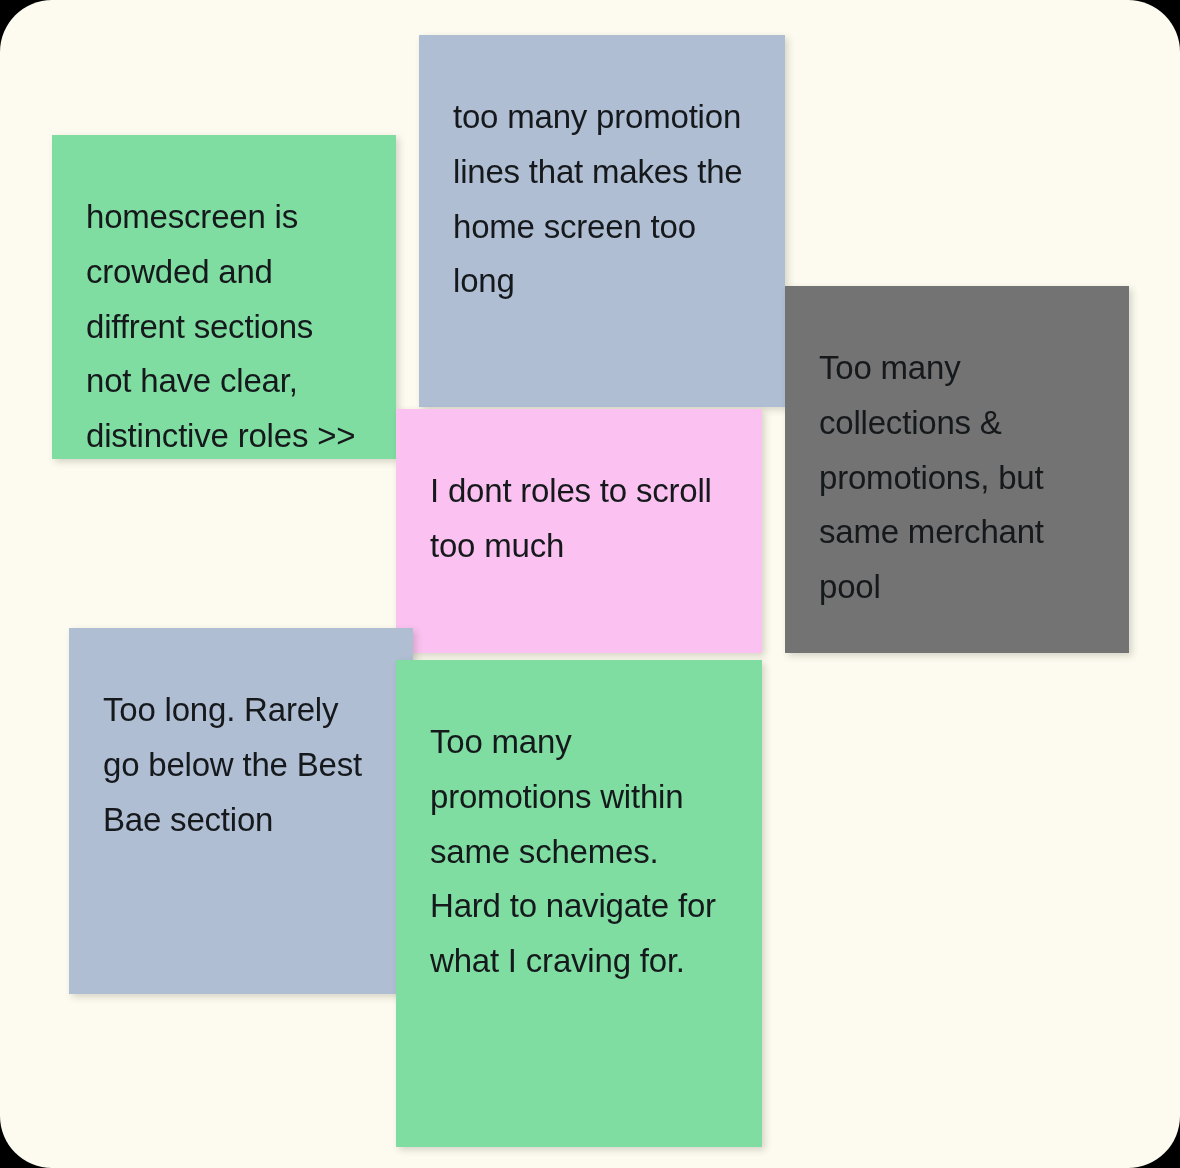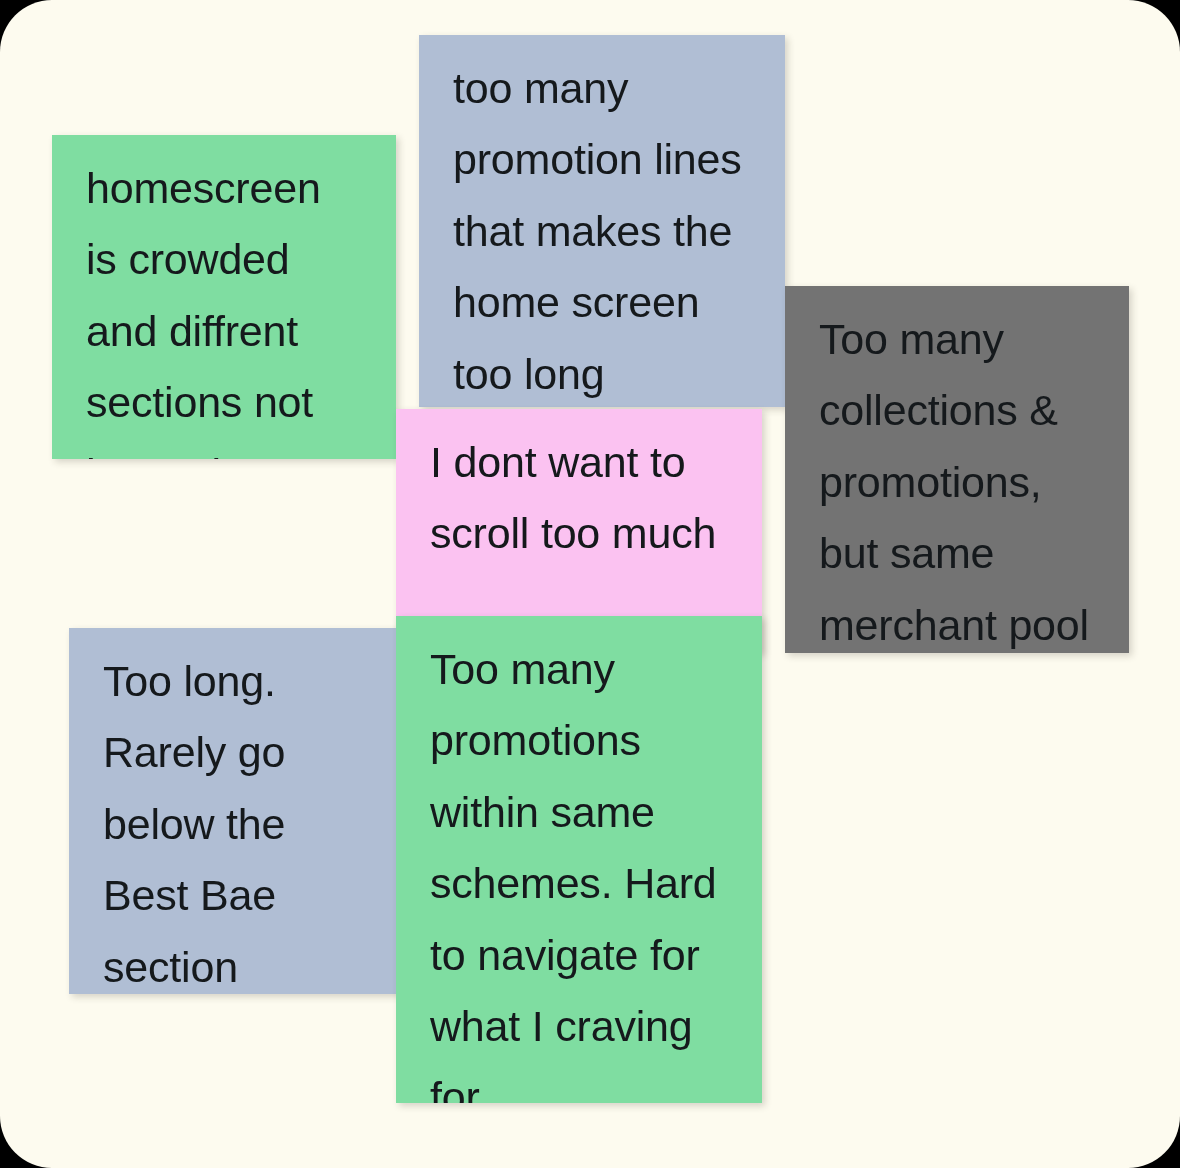--- a/index.html
+++ b/index.html
@@ -28,23 +28,23 @@
     height: 1168px;
     background: #FDFBEF;
     border-radius: 52px;
     overflow: hidden;
   }
 
   
   .sticky {
     position: absolute;
     box-sizing: border-box;
-    padding: 18px 34px 30px 34px;
+    padding: 55px 34px 30px 34px;
     font-family: "Liberation Sans", "DejaVu Sans", sans-serif;
-    font-size: 43px;
+    font-size: 33px;
     line-height: 1.66;
     color: #15191C;
     letter-spacing: -0.2px;
     white-space: pre-line;
     box-shadow: 3px 3px 7px rgba(40, 36, 20, 0.18);
     word-wrap: break-word;
     overflow: hidden;
   }
 
   
@@ -57,35 +57,35 @@
   #note-too-many-collections {
     left: 785px; top: 286px;  width: 344px;  height: 367px;
   }
   #note-dont-scroll {
     left: 396px; top: 409px;  width: 366px;  height: 244px;
   }
   #note-too-long-best-bae {
     left: 69px;  top: 628px;  width: 344px;  height: 366px;
   }
   #note-too-many-promotions-schemes {
-    left: 396px; top: 616px;  width: 366px;  height: 487px;
+    left: 396px; top: 660px;  width: 366px;  height: 487px;
   }
 </style>
 </head>
 <body>
 
 <div id="board-root" style="background: rgb(0, 0, 0);">
   <div id="canvas" style="background: rgb(253, 251, 239);">
 
     <div class="sticky" id="note-homescreen-crowded" style="background-color: rgb(127, 221, 161); color: rgb(21, 25, 28);">homescreen is crowded and diffrent sections not have clear, distinctive roles &gt;&gt; not good for user navigation</div>
 
     <div class="sticky" id="note-too-many-promotion-lines" style="background-color: rgb(176, 190, 212); color: rgb(21, 25, 28);">too many promotion lines that makes the home screen too long</div>
 
     <div class="sticky" id="note-too-many-collections" style="background-color: #737373; color: rgb(21, 25, 28);">Too many collections &amp; promotions, but same merchant pool</div>
 
-    <div class="sticky" id="note-dont-scroll" style="background-color: rgb(251, 194, 241); color: rgb(21, 25, 28);">I dont want to scroll too much</div>
+    <div class="sticky" id="note-dont-scroll" style="background-color: rgb(251, 194, 241); color: rgb(21, 25, 28);">I dont roles to scroll too much</div>
 
     <div class="sticky" id="note-too-long-best-bae" style="background-color: rgb(176, 190, 212); color: rgb(21, 25, 28);">Too long. Rarely go below the Best Bae section</div>
 
     <div class="sticky" id="note-too-many-promotions-schemes" style="background-color: rgb(127, 221, 161); color: rgb(21, 25, 28);">Too many promotions within same schemes. Hard to navigate for what I craving for.</div>
 
   </div>
 </div>
 
 </body></html>

